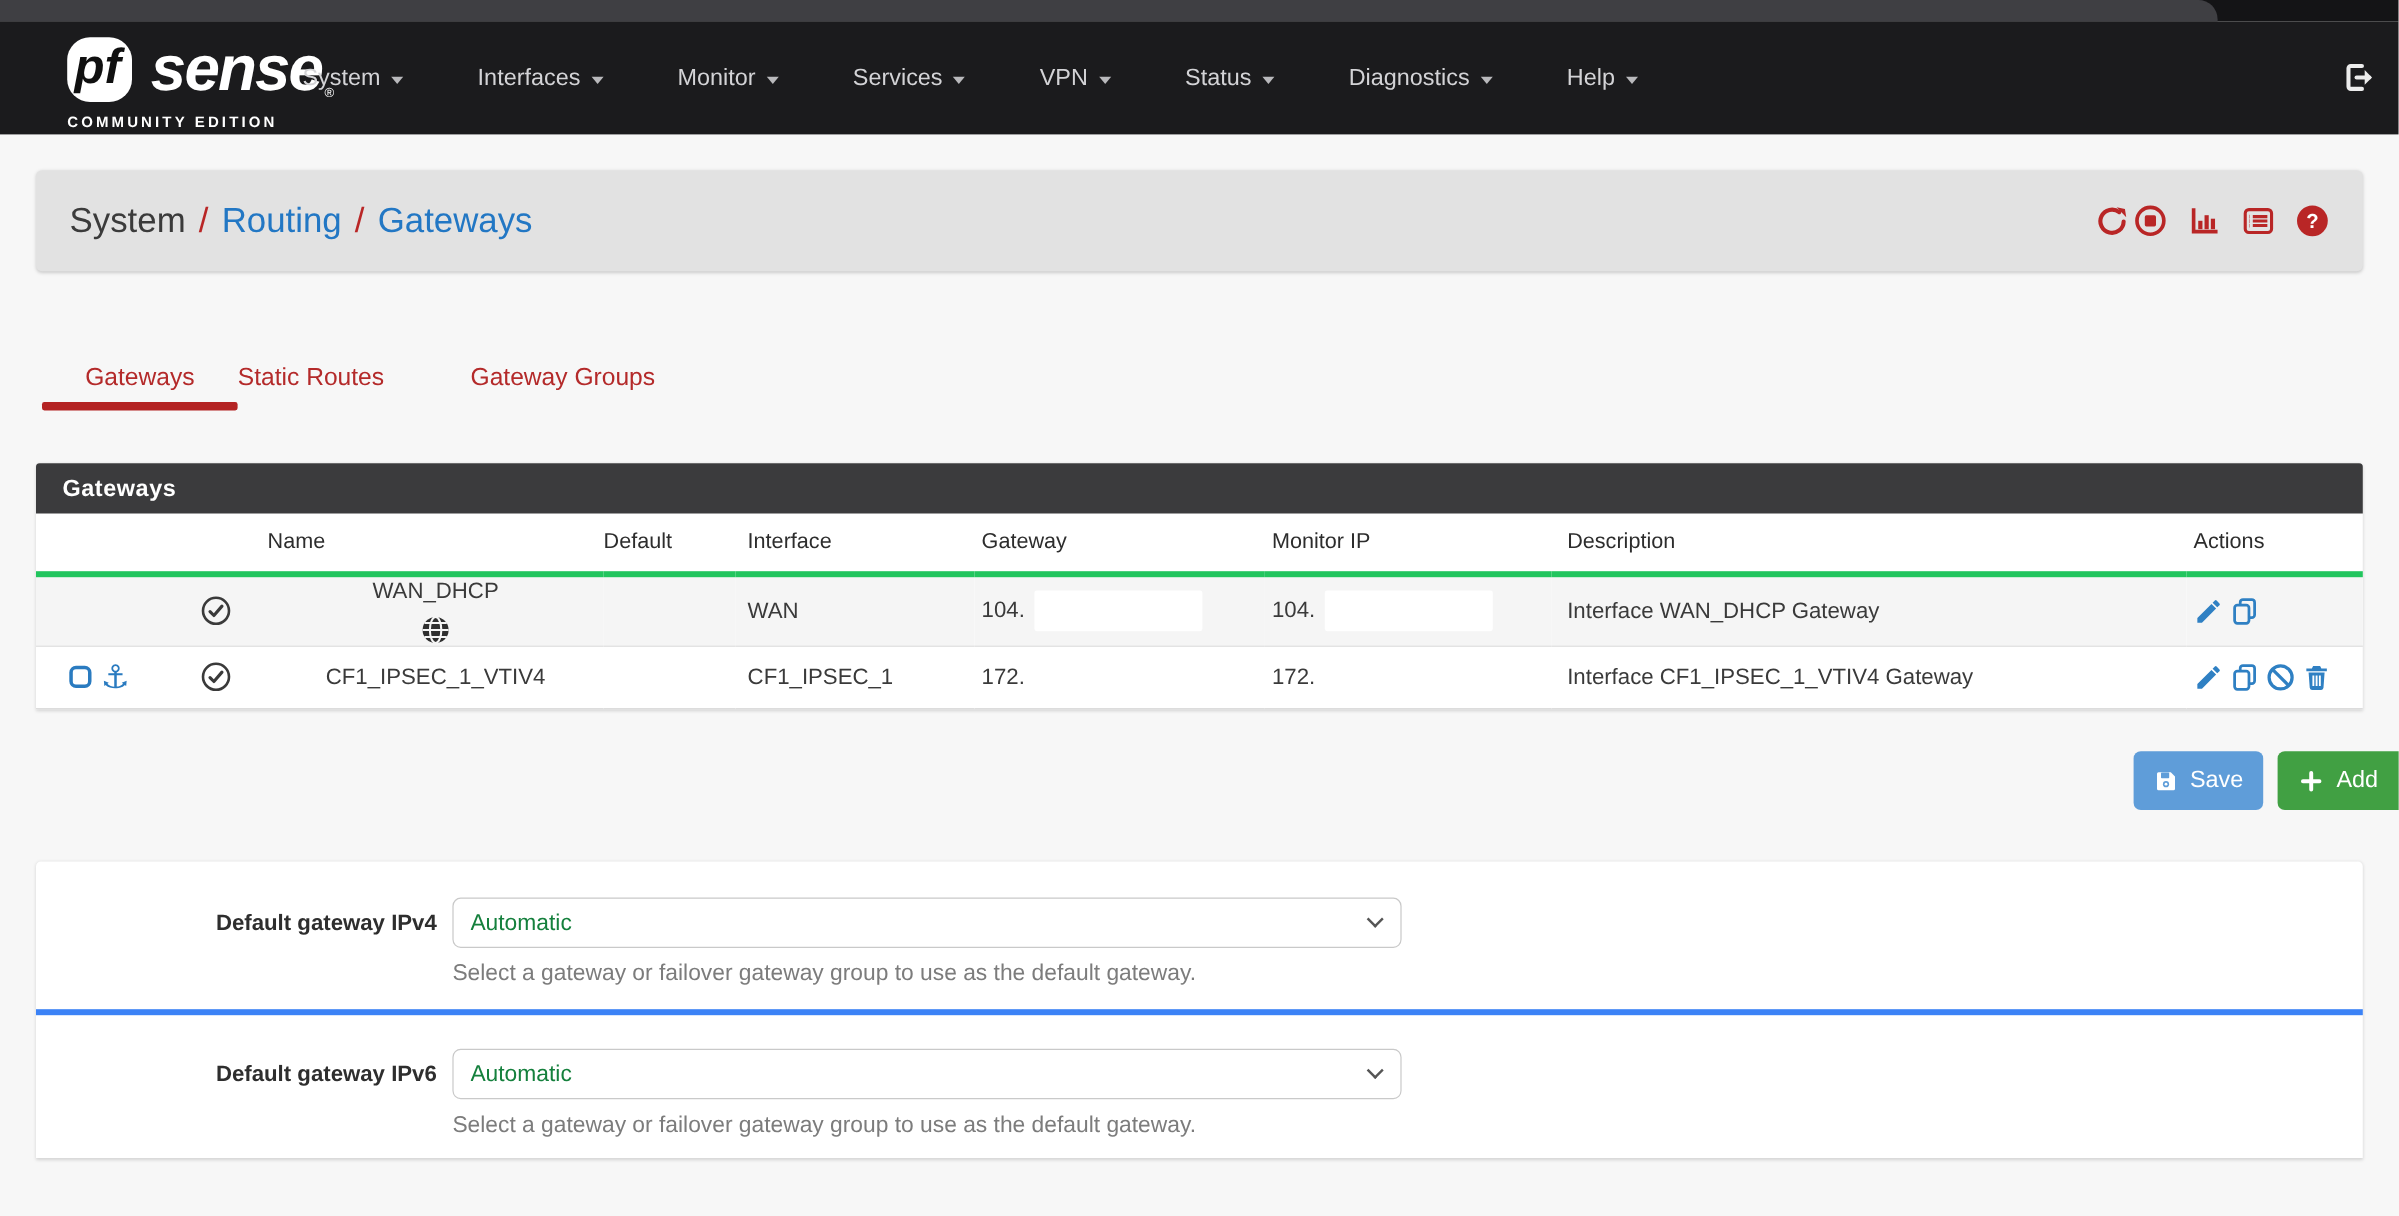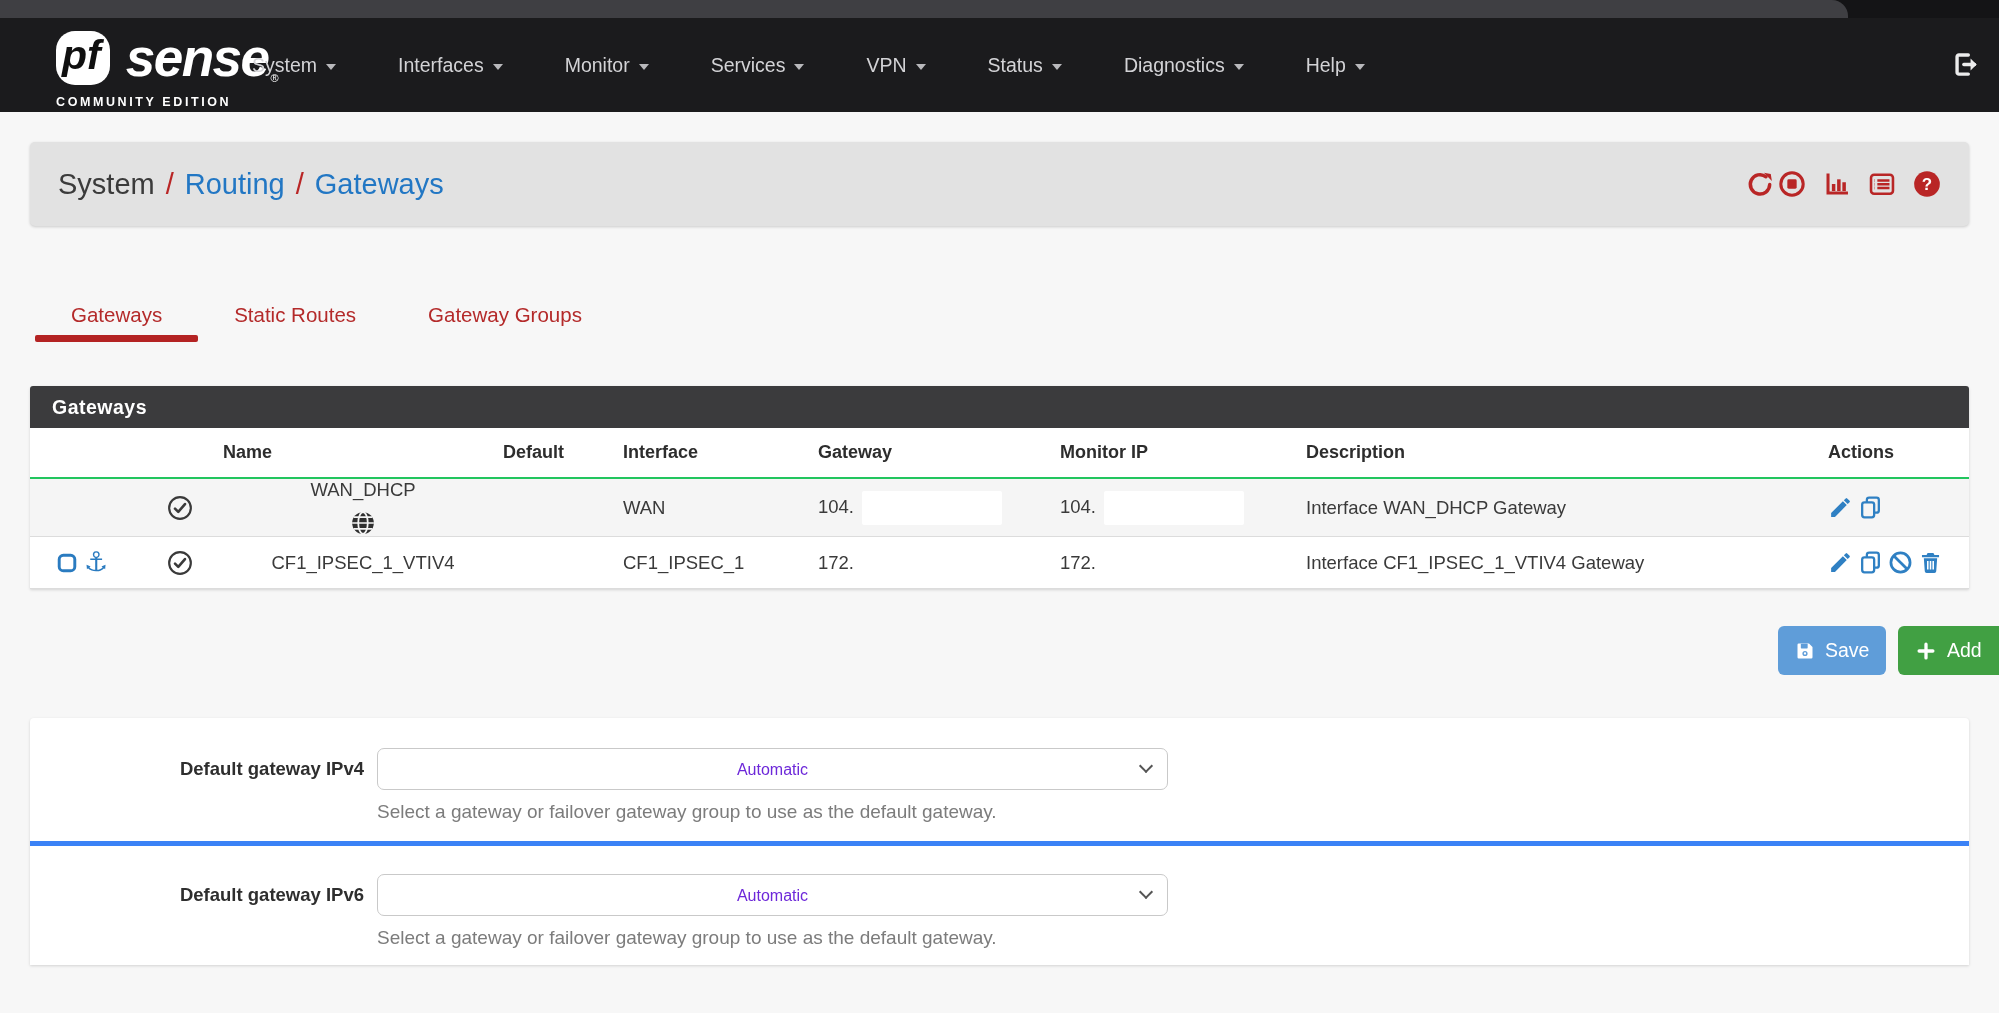--- a/index.html
+++ b/index.html
@@ -34,31 +34,31 @@
   .bc-sep { color:#b92626; margin:0 11px; }
   .bc-link { color:#2277c4; cursor:pointer; }
   .bc-icons { margin-left:auto; display:flex; align-items:center; gap:17px; }
   .bc-icons .pair { display:flex; align-items:center; gap:4px; }
   .bc-icon { width:28px; height:28px; cursor:pointer; }
   
   .tabs { position:absolute; left:35px; top:288px; display:flex; list-style:none; }
   .tab { font-size:20.5px; color:#b42a2a; height:54px; display:flex; align-items:center; cursor:pointer; position:relative; }
   .tab.active { padding:0 36px; }
   .tab.active::after { content:''; position:absolute; left:0; right:0; bottom:0; height:7px; background:#b42323; border-radius:2px; }
-  .tab-2 { margin-left:36px; }
+  .tab-2 { }
   .tab-3 { margin-left:72px; }
   
   .panel { position:absolute; left:30px; width:1939px; background:#fff; border-radius:4px 4px 0 0; box-shadow:0 1px 3px rgba(0,0,0,.15); }
   .panel-gateways { top:386px; }
   .panel-defaultgw { top:718px; }
   .panel-header { background:#3b3b3d; color:#fff; font-weight:bold; font-size:19.5px; height:42px; display:flex; align-items:center; padding-left:22px; border-radius:3px 3px 0 0; letter-spacing:.5px; }
   .panel-defaultgw .panel-header { height:43px; }
   
   table.gw { width:100%; border-collapse:collapse; font-size:18.5px; color:#3a3a3a; table-layout:fixed; }
-  table.gw th { height:50px; font-size:18px; text-align:left; font-weight:bold; color:#2d2d2d; border-bottom:2px solid #22c55e; }
+  table.gw th { height:50px; font-size:18px; text-align:left; font-weight:normal; color:#2d2d2d; border-bottom:5px solid #22c55e; }
   table.gw td { height:52px; border-bottom:1px solid #dcdcdc; }
   tr.row-odd td { background:#f5f5f5; }
   .pad8 { padding-left:8px; } .pad10 { padding-left:10px; } .pad6 { padding-left:6px;margin-top:11px; } .pad13 { padding-left:13px; }
   .cell-icons { display:flex; align-items:center; padding-left:26px; padding-right:22px; gap:6px; }
   .grow { flex:1; }
   .cell-name { display:flex; align-items:center; gap:9px; padding-left:8px;flex-direction:column; }
   .redact { display:inline-block; width:140px; height:34px; background:#fff; border-radius:2px; vertical-align:middle; margin-left:8px; }
   .cell-actions { display:flex; align-items:center; gap:5px; padding-left:6px; }
   .act-icon { width:25px; height:25px; cursor:pointer; }
   .anchor-glyph { color:#2a7bc0; font-size:27px; line-height:1; cursor:pointer; }
@@ -66,21 +66,21 @@
   .btn { height:49px; border:none; border-radius:6px; display:inline-flex; align-items:center; gap:10px; color:#fff; font-size:19.5px; padding:0 17px; cursor:pointer; font-family:inherit; }
   .btn-save { position:absolute; left:1778px; top:626px; background:#5f9dd9; }
   .btn-add { position:absolute; left:1898px; top:626px; background:#41a043; width:132px; }
   
   .form-row { display:flex; padding:30px 0 18px 0; }
   .form-row.first { border-bottom:5px solid #3b82f6; }
   .form-row.second { padding-top:28px; padding-bottom:16px; }
   .form-label { width:334px; text-align:right; font-weight:bold; font-size:18.5px; color:#2e2e2e; padding-top:10px; }
   .form-field { margin-left:13px; width:791px; }
   .sel-wrap { position:relative; width:791px; height:42px; }
-  .sel-wrap select { width:100%; height:42px; font-size:16px; color:#6d28d9; padding:0 14px; border:1px solid #c9c9c9; border-radius:7px; background:#fff; appearance:none; -webkit-appearance:none; -moz-appearance:none; font-family:inherit;text-align:center; }
+  .sel-wrap select { width:100%; height:42px; font-size:19px; color:#15803d; padding:0 14px; border:1px solid #c9c9c9; border-radius:7px; background:#fff; appearance:none; -webkit-appearance:none; -moz-appearance:none; font-family:inherit; }
   .chev { position:absolute; right:17px; top:13px; width:10px; height:10px; border-right:2px solid #555; border-bottom:2px solid #555; transform:rotate(45deg); pointer-events:none; }
   .form-help { margin-top:11px; font-size:19px; color:#7c7c7c; }
 </style>
 </head>
 <body>
 
 <div class="screen">
 
   <div class="top-bg"></div>
   <div class="top-strip"></div>

